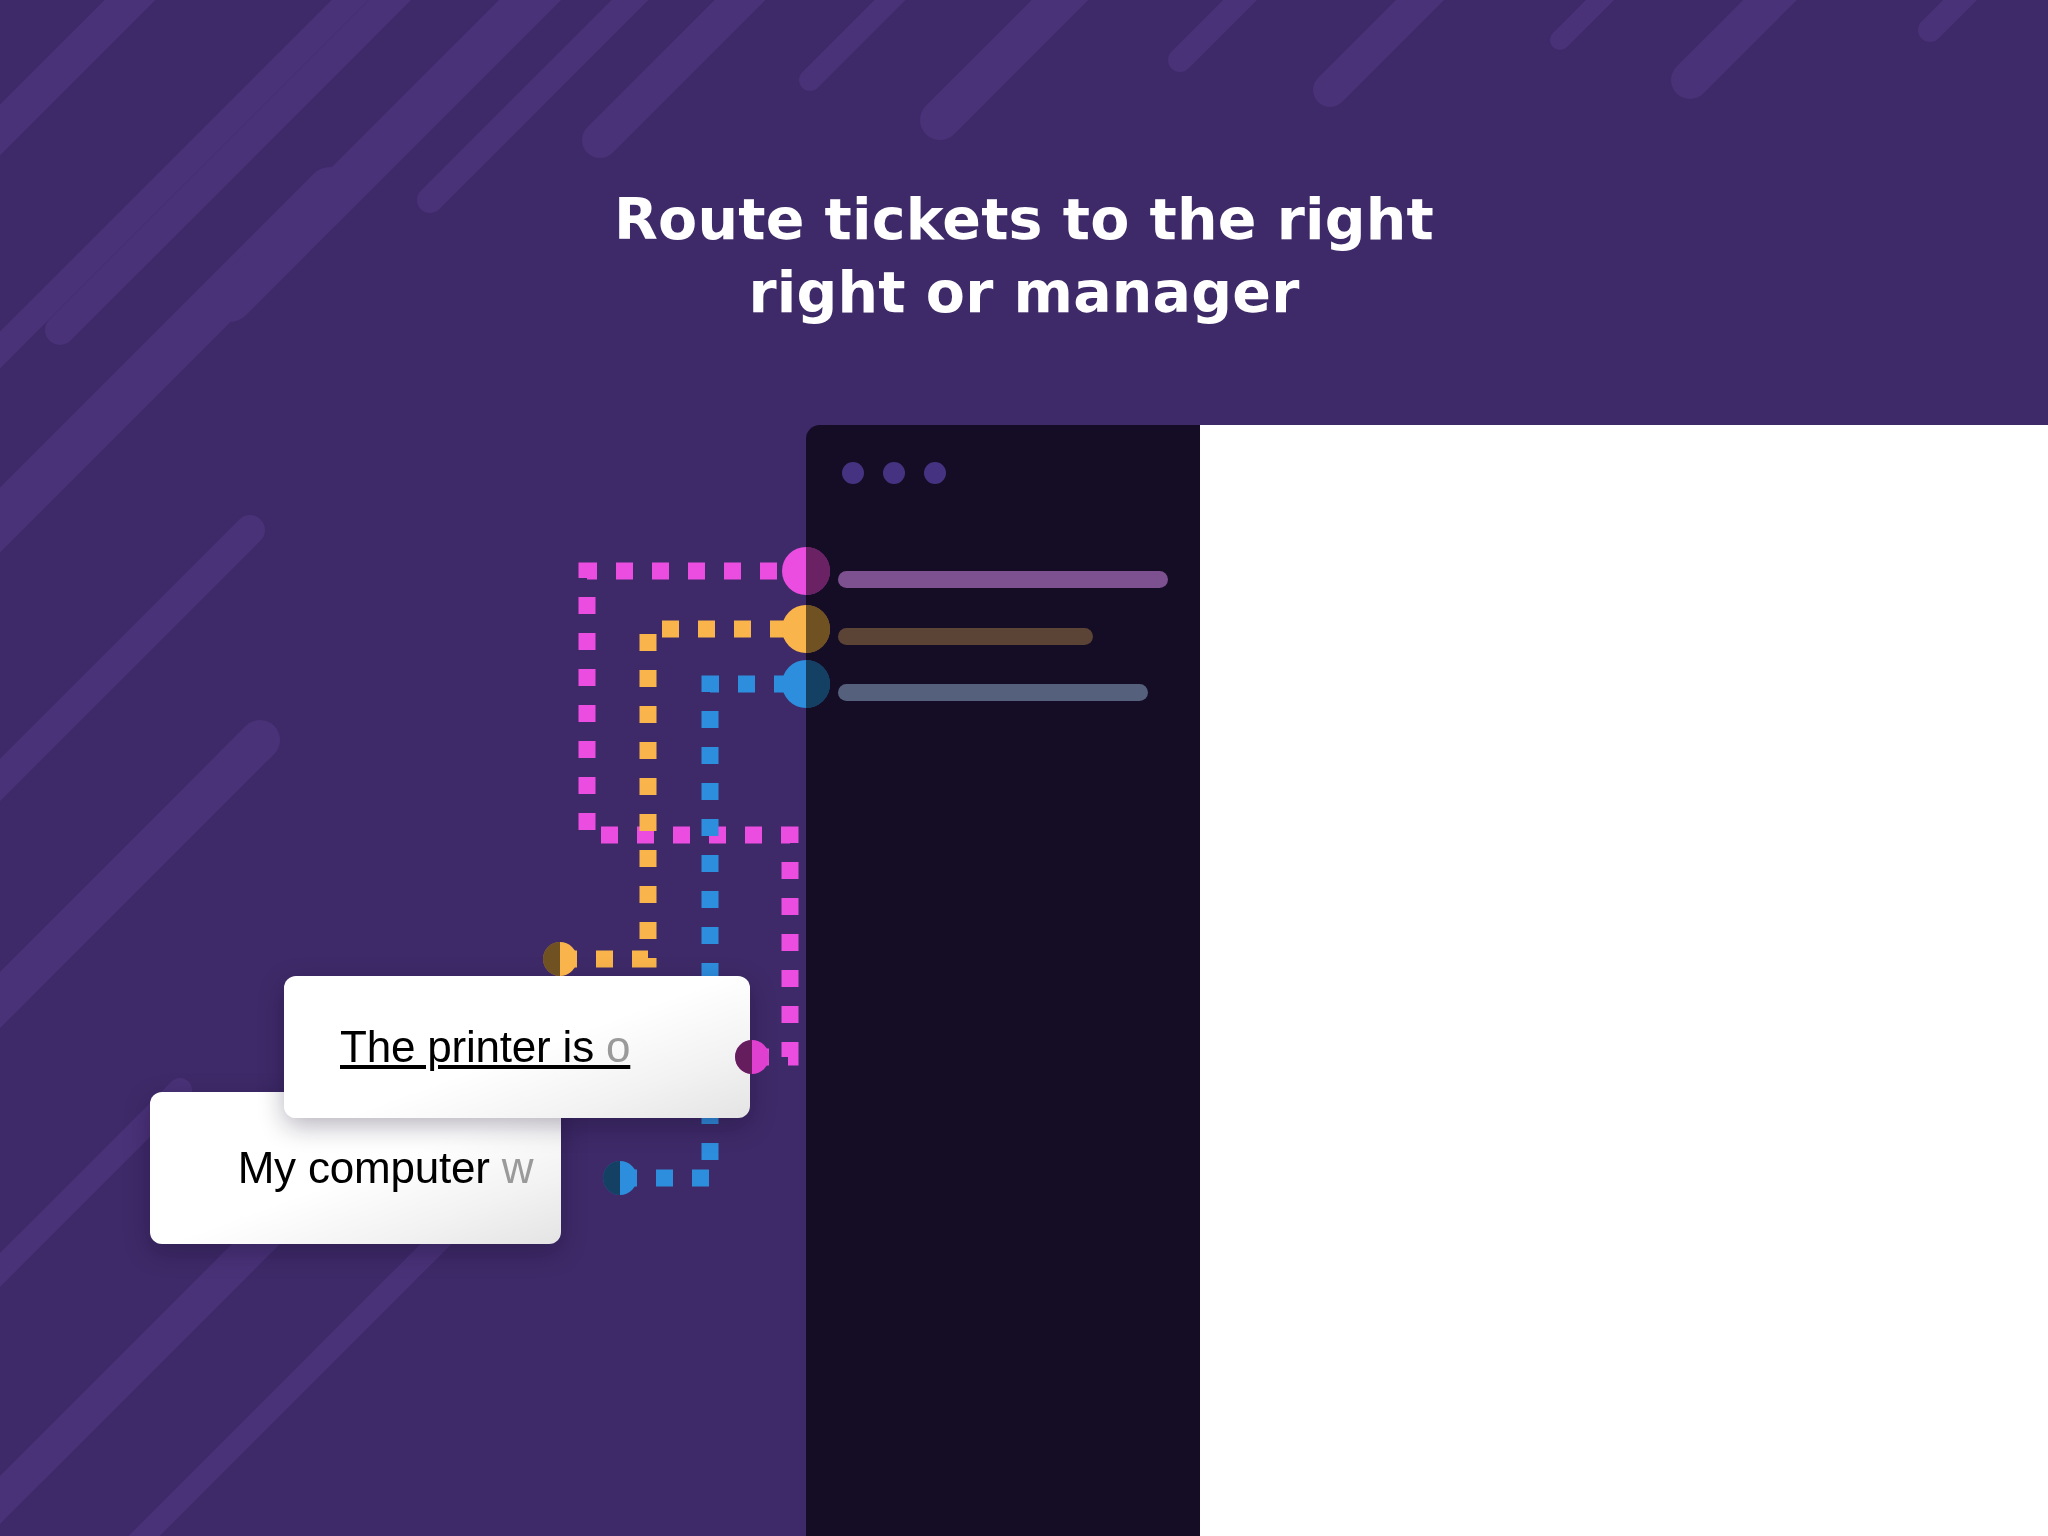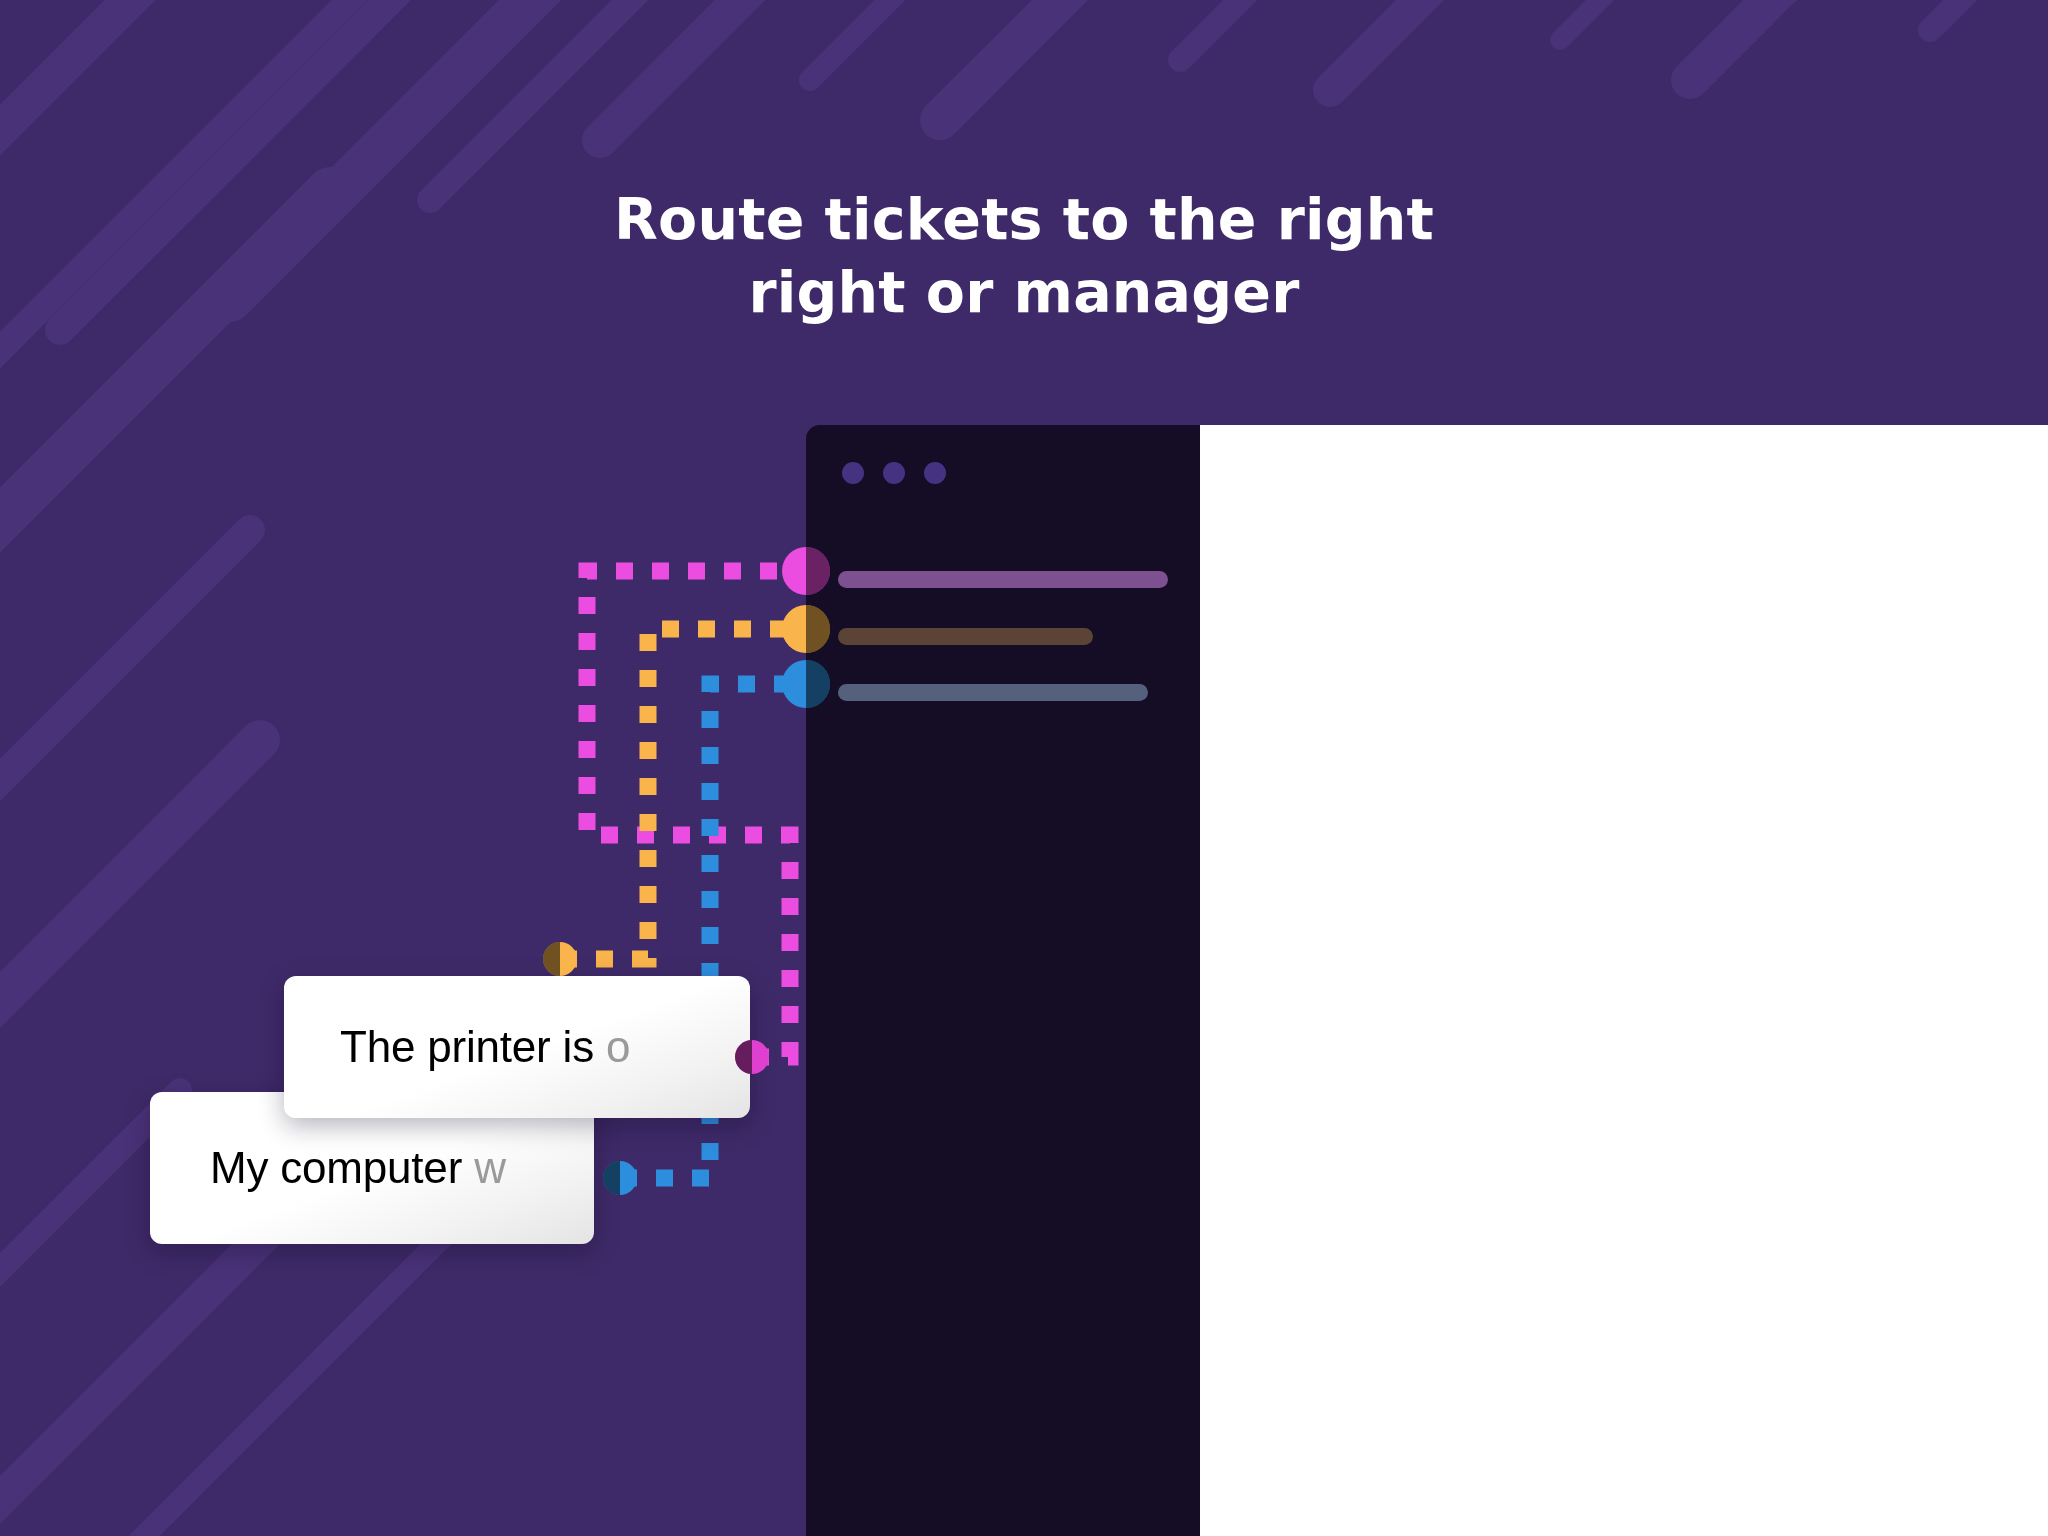--- a/index.html
+++ b/index.html
@@ -105,25 +105,26 @@
     color: #9a9a9a;
   }
   #card-where {
     left: 95px;  top: 874px;  width: 466px;  height: 142px;
     justify-content: flex-start;
   }
   #card-where .ticket-text { padding-left: 55px; }
   #card-printer {
     left: 284px; top: 976px;  width: 466px;  height: 142px;
     justify-content: flex-start;
+    text-decoration: underline;
   }
   #card-printer .ticket-text { padding-left: 56px; }
   #card-computer {
-    left: 150px; top: 1092px; width: 444px;  height: 152px;
-    justify-content: flex-start;
+    left: 150px; top: 1092px; width: 411px;  height: 152px;
+    justify-content: center;
   }
   #card-computer .ticket-text { padding-left: 60px; }
 
   
   .conn-dot {
     position: absolute;
     border-radius: 50%;
   }
   .conn-dot .half-dark {
     position: absolute;

